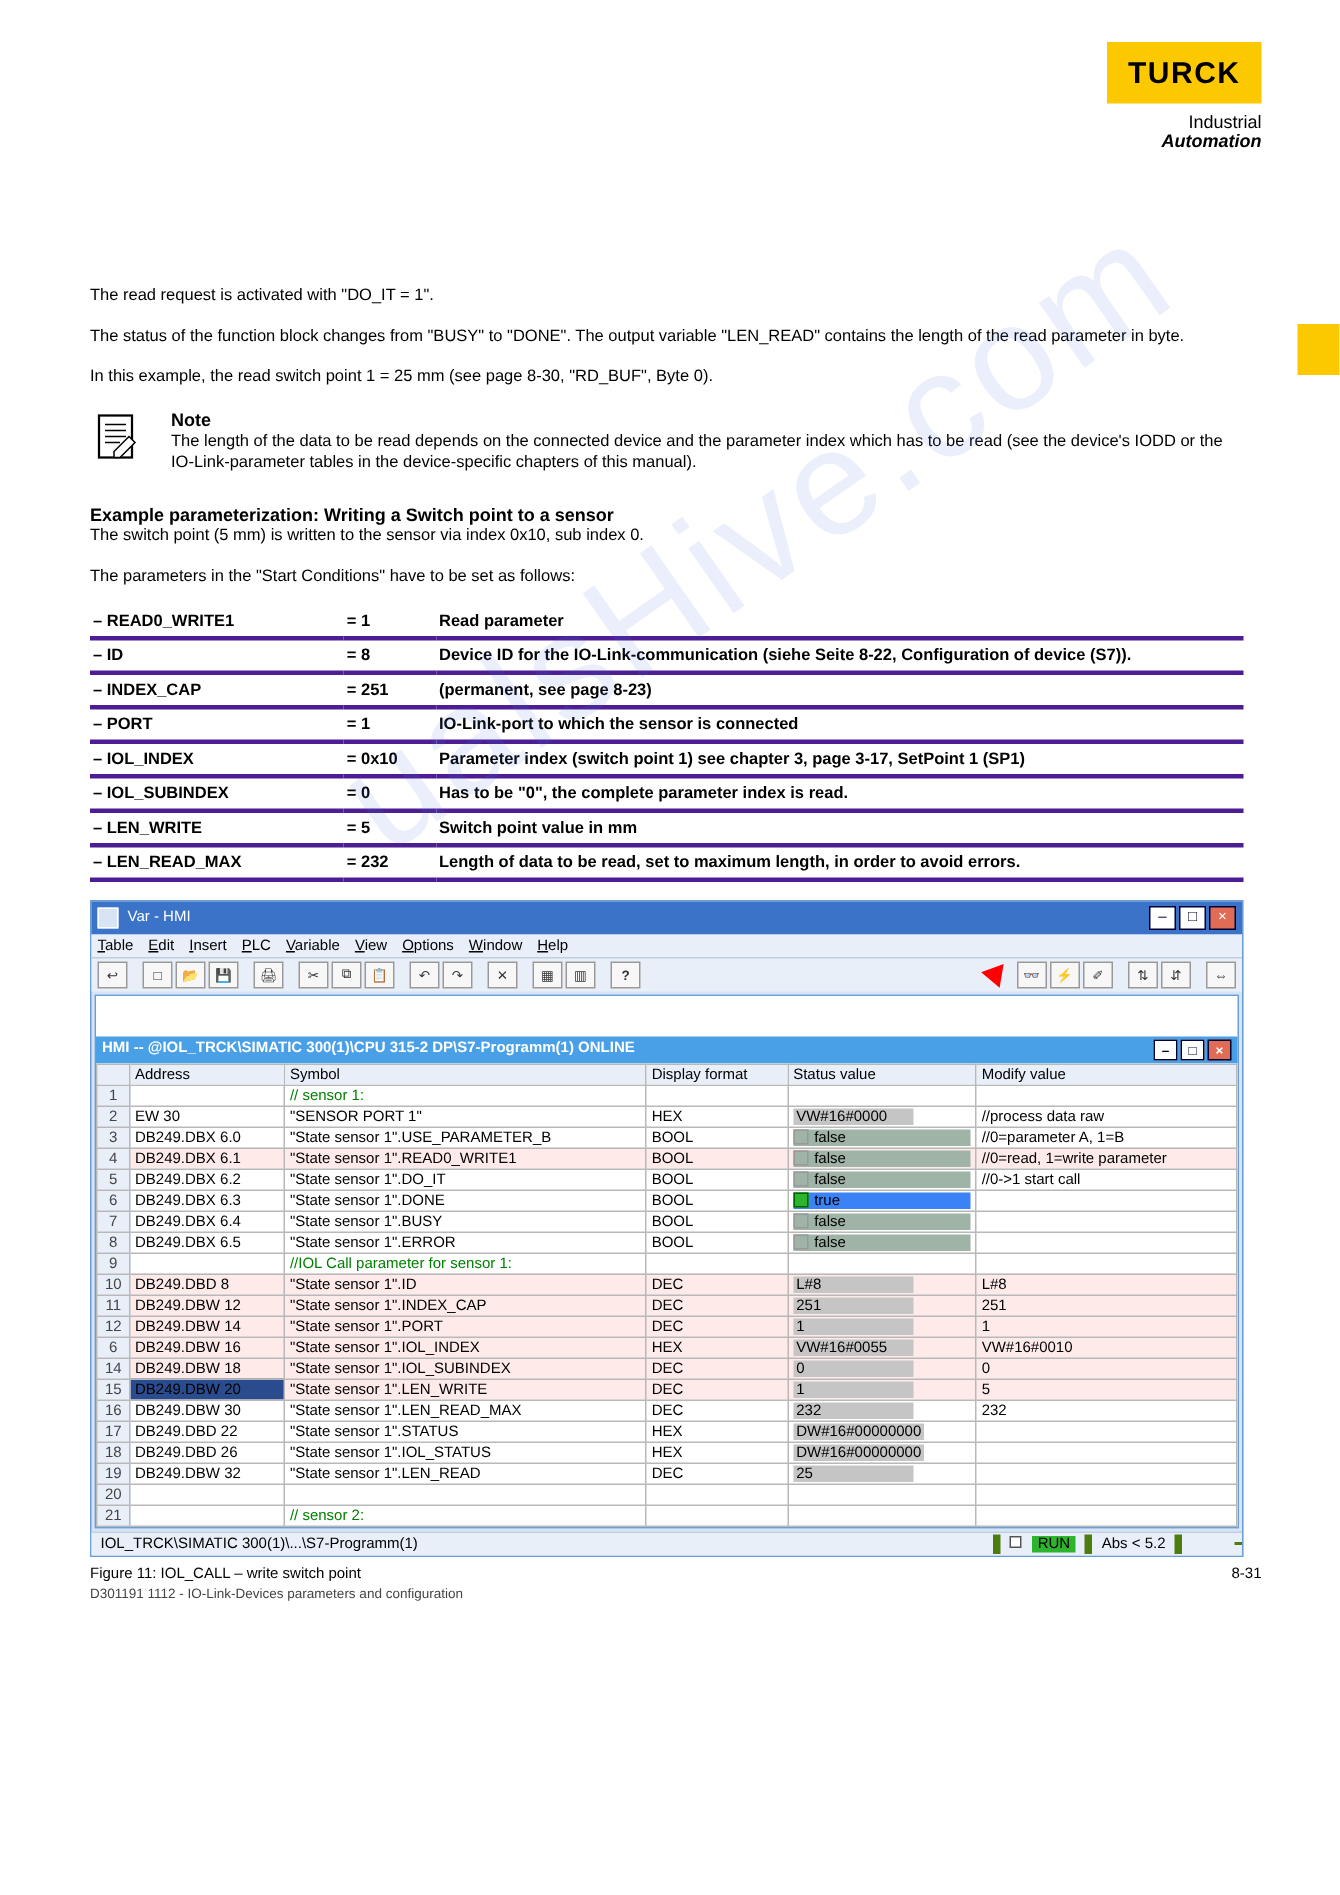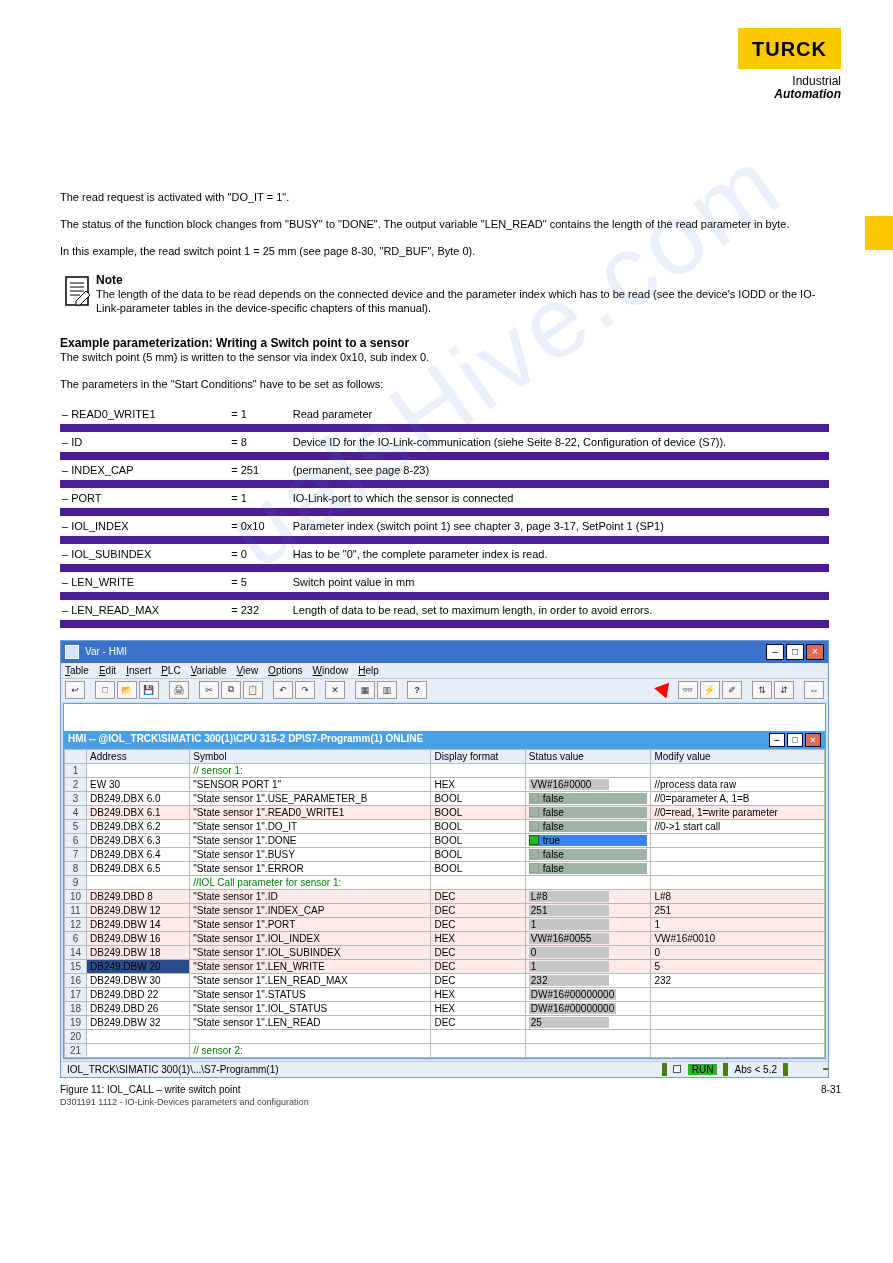--- a/index.html
+++ b/index.html
@@ -6,29 +6,29 @@
   body { font-family: Arial, sans-serif; font-size: 11px; background: #fff; width: 893px; position: relative; }
   .page { padding: 60px 64px 40px 60px; position: relative; }
   .logo { position: absolute; right: 52px; top: 28px; text-align: right; }
   .logo-box { background: #fcc800; padding: 10px 14px 8px; display: inline-block; text-align: right; }
   .logo-brand { font-family: Arial Black, Arial, sans-serif; font-weight: 900; font-size: 20px; color: #000; letter-spacing: 1px; }
   .logo-sub { font-size: 12px; color: #000; margin-top: 6px; line-height: 1.1; }
   .logo-sub b { font-weight: bold; font-style: italic; }
   .tab { position: absolute; right: 0; top: 216px; width: 28px; height: 34px; background: #fcc800; }
   .content { margin-top: 130px; }
   .p { margin-bottom: 12px; line-height: 1.35; color: #000; }
-  .note-row { display: flex; align-items: flex-start; margin: 14px 0 20px; }
+  .note-row { display: flex; align-items: flex-start; gap: 18px; margin: 14px 0 20px; }
   .note-icon { width: 36px; }
   .note-icon svg { width: 36px; height: 36px; }
   .note-label { color: #000; font-weight: bold; font-size: 12px; }
   .note-body { font-size: 11px; line-height: 1.35; }
   .example-title { font-weight: bold; font-size: 12px; margin-top: 10px; }
   table.params { width: 100%; border-collapse: collapse; margin: 10px 0 6px; font-size: 11px; }
   table.params td { padding: 4px 2px; vertical-align: top; border-bottom: 1px solid #000; }
-  table.params tr.header td { border-bottom: 8px solid #4c1d95; font-weight: normal; }
+  table.params tr.header td { border-bottom: 3px solid #4c1d95; font-weight: bold; }
   table.params td.k { width: 22%; }
   table.params td.v { width: 8%; }
   .fig { margin-top: 12px; }
   .fig-cap { font-size: 10px; margin-top: 6px; }
   .page-num { position: absolute; right: 52px; bottom: 40px; font-size: 10px; }
   .doc-id { position: absolute; left: 60px; bottom: 28px; font-size: 9px; color: #444; }
   
   .win { border: 1px solid #6b9ed8; background: #d6e4f5; font-family: Tahoma, sans-serif; font-size: 10px; width: 100%; }
   .titlebar { display: flex; align-items: center; justify-content: space-between; background: linear-gradient(#3a73c8,#3a73c8); color: #fff; padding: 3px 4px; }
   .titlebar .t-left { display: flex; align-items: center; gap: 6px; }

